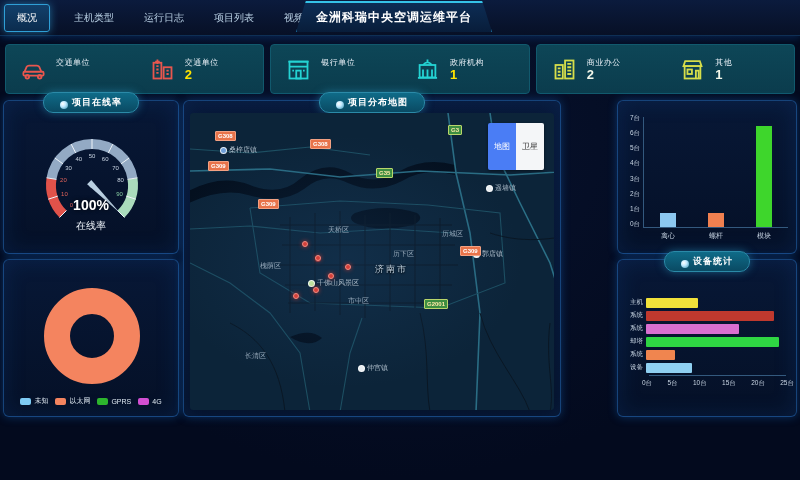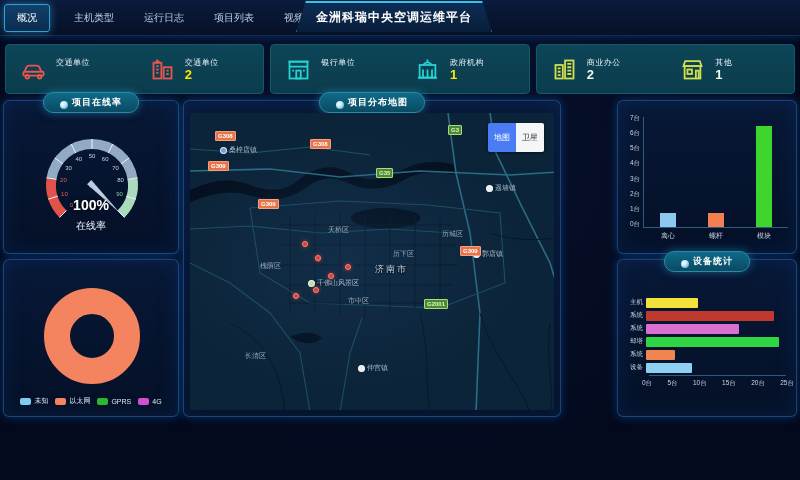--- a/index.html
+++ b/index.html
@@ -82,21 +82,21 @@
   .badge-e { background:#3e8e41; color:#ffe9a8; border:1px solid #b9d56b; }
   .poi { position:absolute; display:flex; align-items:center; gap:2px; }
   .poi-dot { width:7px; height:7px; border-radius:50%; border:1px solid rgba(255,255,255,.8); }
   .poi-dot.white { background:#e8eef2; } .poi-dot.blue { background:#6f9fd8; }
   .poi-dot.green { background:#bfe3a0; }
   .poi-name { font-size:7px; color:#aebdca; white-space:nowrap; }
   .rdot { position:absolute; width:6px; height:6px; border-radius:50%;
     background:#d4403a; border:1px solid #f08a80; box-shadow:0 0 4px rgba(220,60,50,.8); }
   .map-toggle { position:absolute; right:10px; top:10px; display:flex;
     border-radius:2px; overflow:hidden; box-shadow:0 1px 3px rgba(0,0,0,.5); }
-  .map-toggle .tg { font-size:8px; padding:9px 6px; cursor:pointer; }
+  .map-toggle .tg { font-size:8px; padding:18px 6px; cursor:pointer; }
   .tg-map { background:#4a7df5; color:#fff; }
   .tg-sat { background:#f4f6f8; color:#333; }
 
   
   .host-plot { position:absolute; left:0; top:0; width:100%; height:100%; }
   .host-yticks { position:absolute; left:2px; top:14px; height:112px; width:20px;
     display:flex; flex-direction:column; justify-content:space-between; }
   .host-yticks span { font-size:6.5px; color:#c9d6e4; text-align:right; line-height:6px; }
   .host-axis-y { position:absolute; left:25px; top:16px; height:110px; width:1px; background:#33597e; }
   .host-axis-x { position:absolute; left:25px; top:126px; right:8px; height:1px; background:#33597e; }

